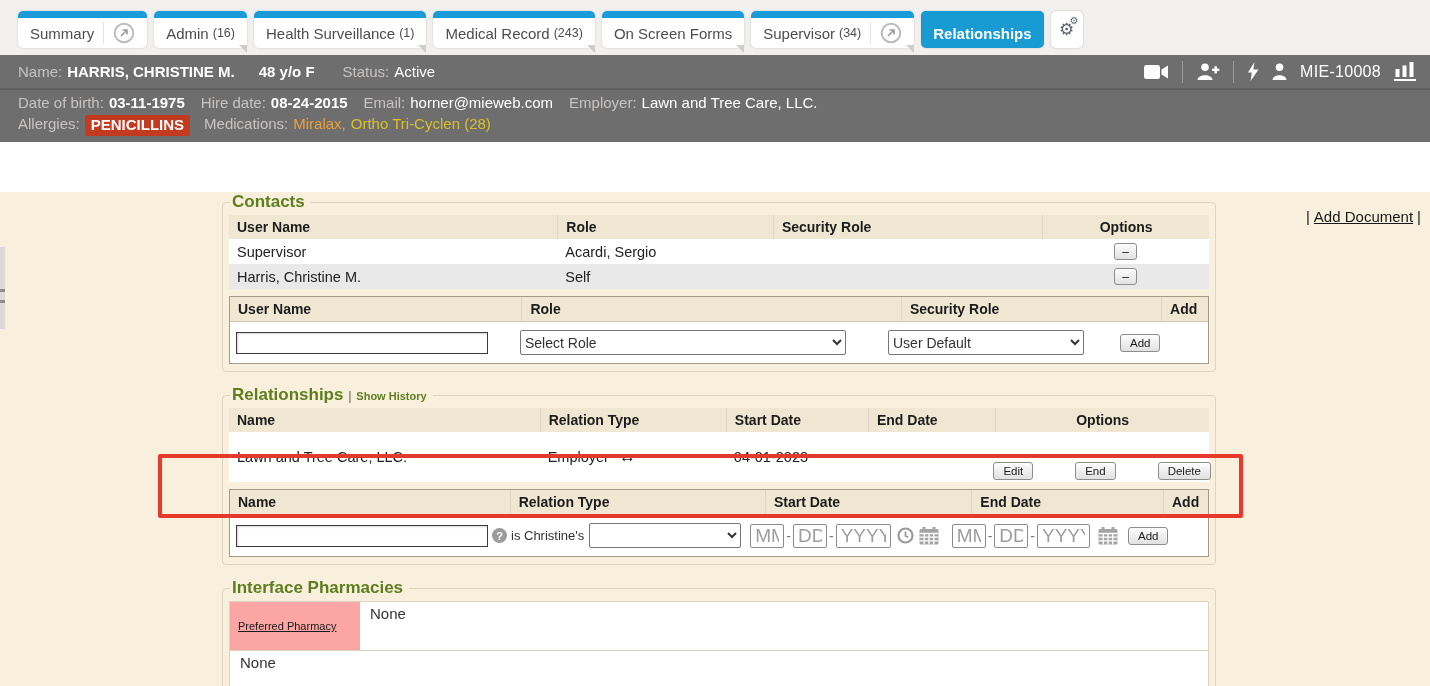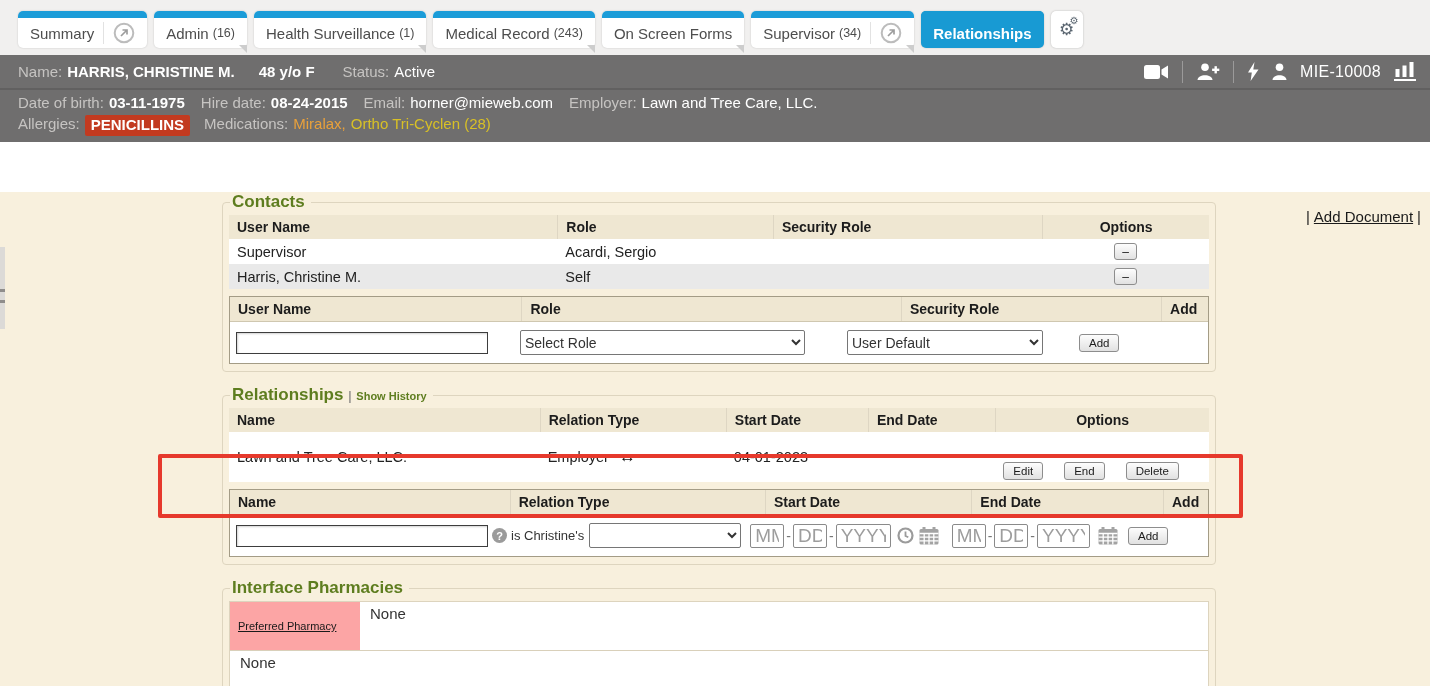--- a/index.html
+++ b/index.html
@@ -65,21 +65,21 @@
   .addbox .hrow { border-bottom:1px solid #cfc7b0; }
   .g-cadd { grid-template-columns:29.8% 38.8% 26.6% auto; }
   .g-radd { grid-template-columns:28.6% 26.1% 21.1% 19.6% auto; }
   .addrow { display:flex; align-items:center; padding:8px 6px; background:#fff; }
 
   .txt { width:252px; height:22px; border:1px solid #3d3d3d; box-shadow:inset 1px 1px 2px rgba(0,0,0,.18); font-size:14px; padding:0 4px; }
   .sel { height:25px; font-size:14px; border:1px solid #767676; border-radius:2px; background:#fff; color:#333; font-family:inherit; }
   .btn { font-family:inherit; font-size:11.5px; color:#1c1c1c; padding:2px 9px; border:1px solid #8d8d8d; border-radius:3px;
          background:linear-gradient(#fdfdfd,#e1e1e1); cursor:pointer; }
   .btn.minus { padding:0 7px; height:17px; line-height:14px; font-size:12px; }
-  .optbtns { display:flex; gap:21px; align-items:center;margin-top:28px; }
+  .optbtns { display:flex; gap:42px; justify-content:center; align-items:center;margin-top:28px; }
   .dt { height:24px; border:1px solid #8a8a8a; border-radius:2px; font-size:19px; color:#333; padding:1px 4px; font-family:inherit; }
   .dt::placeholder { color:#9d9d9d; }
   .dash { color:#777; margin:0 2px; font-size:14px; }
   .help { display:inline-flex; width:15px; height:15px; border-radius:50%; background:#9b9b9b; color:#fff; font-size:11px; font-weight:bold;
           align-items:center; justify-content:center; margin:0 4px 0 4px; flex:0 0 auto; }
   .prefix { font-size:13px; color:#333; margin-right:5px; white-space:nowrap; }
   .arrow { font-weight:bold; color:#111; font-size:17px; margin-left:6px; }
 
   .ph-row { display:grid; grid-template-columns:130px auto; border-bottom:1px solid #d9d0ba; background:#fff; min-height:42px; }
   .ph-row:last-child { border-bottom:none; }
@@ -244,21 +244,21 @@
 
     <div class="addbox">
       <div class="hrow g-cadd">
         <div>User Name</div>
         <div>Role</div>
         <div>Security Role</div>
         <div>Add</div>
       </div>
       <div class="addrow">
         <input class="txt" type="text" style="">
-        <select class="sel" style="width:285px; margin-left:32px;">
+        <select class="sel" style="width:326px; margin-left:32px;">
           <option>Select Role</option>
         </select>
         <select class="sel" style="width:196px; margin-left:42px;">
           <option>User Default</option>
         </select>
         <button class="btn" style="margin-left:36px;">Add</button>
       </div>
     </div>
   </fieldset>
 

